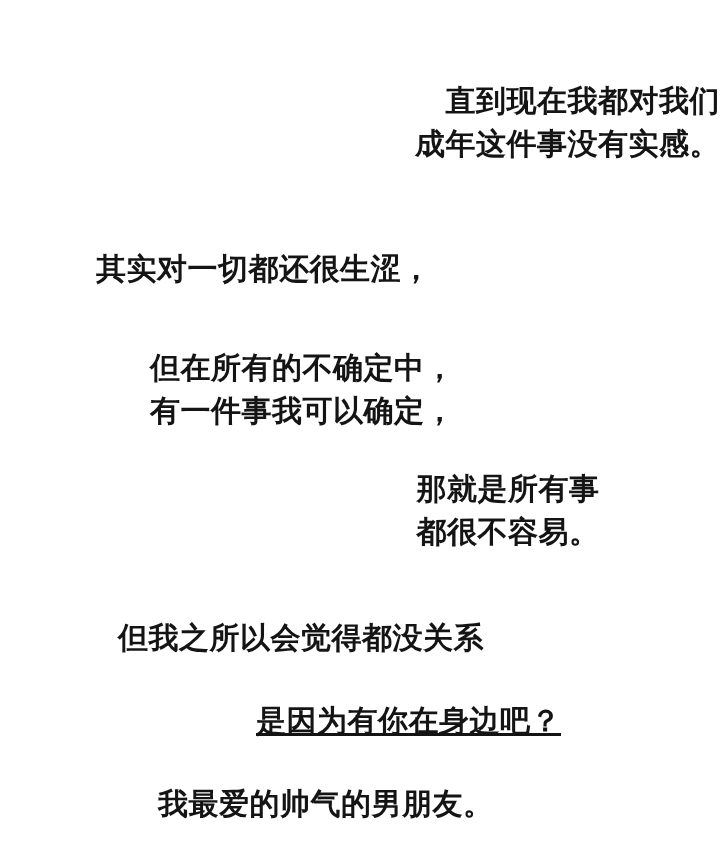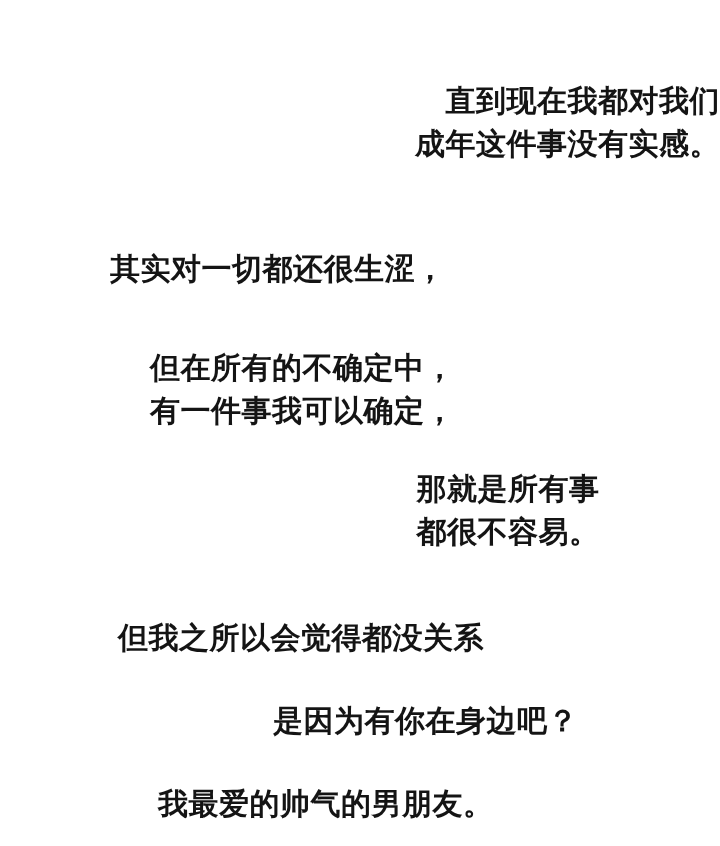--- a/index.html
+++ b/index.html
@@ -24,25 +24,25 @@
     position: absolute;
     font-weight: 700;
     font-size: 30px;
     line-height: 1.42;
     letter-spacing: 0.5px;
     color: #141414;
     white-space: pre-line;
     text-align: center;
   }
   .b1 { top: 80px;  left: 0;   width: 720px; text-align: right; }
-  .b2 { top: 248px; left: 96px; width: 420px; text-align: left; margin-left: 14px; }
+  .b2 { top: 248px; left: 96px; width: 420px; text-align: left; }
   .b3 { top: 347px; left: 150px; width: 420px; text-align: left; }
   .b4 { top: 468px; left: 338px; width: 340px; text-align: center; }
   .b5 { top: 617px; left: 118px; width: 520px; text-align: left; }
-  .b6 { top: 700px; left: 273px; width: 440px; text-align: left; }
+  .b6 { top: 700px; left: 256px; width: 440px; text-align: left; text-decoration: underline; }
   .b7 { top: 783px; left: 158px; width: 480px; text-align: left; }
 </style>
 </head>
 <body>
 
 <div class="page">
   <div class="block b1">直到现在我都对我们
 成年这件事没有实感。</div>
   <div class="block b2">其实对一切都还很生涩，</div>
   <div class="block b3">但在所有的不确定中，

